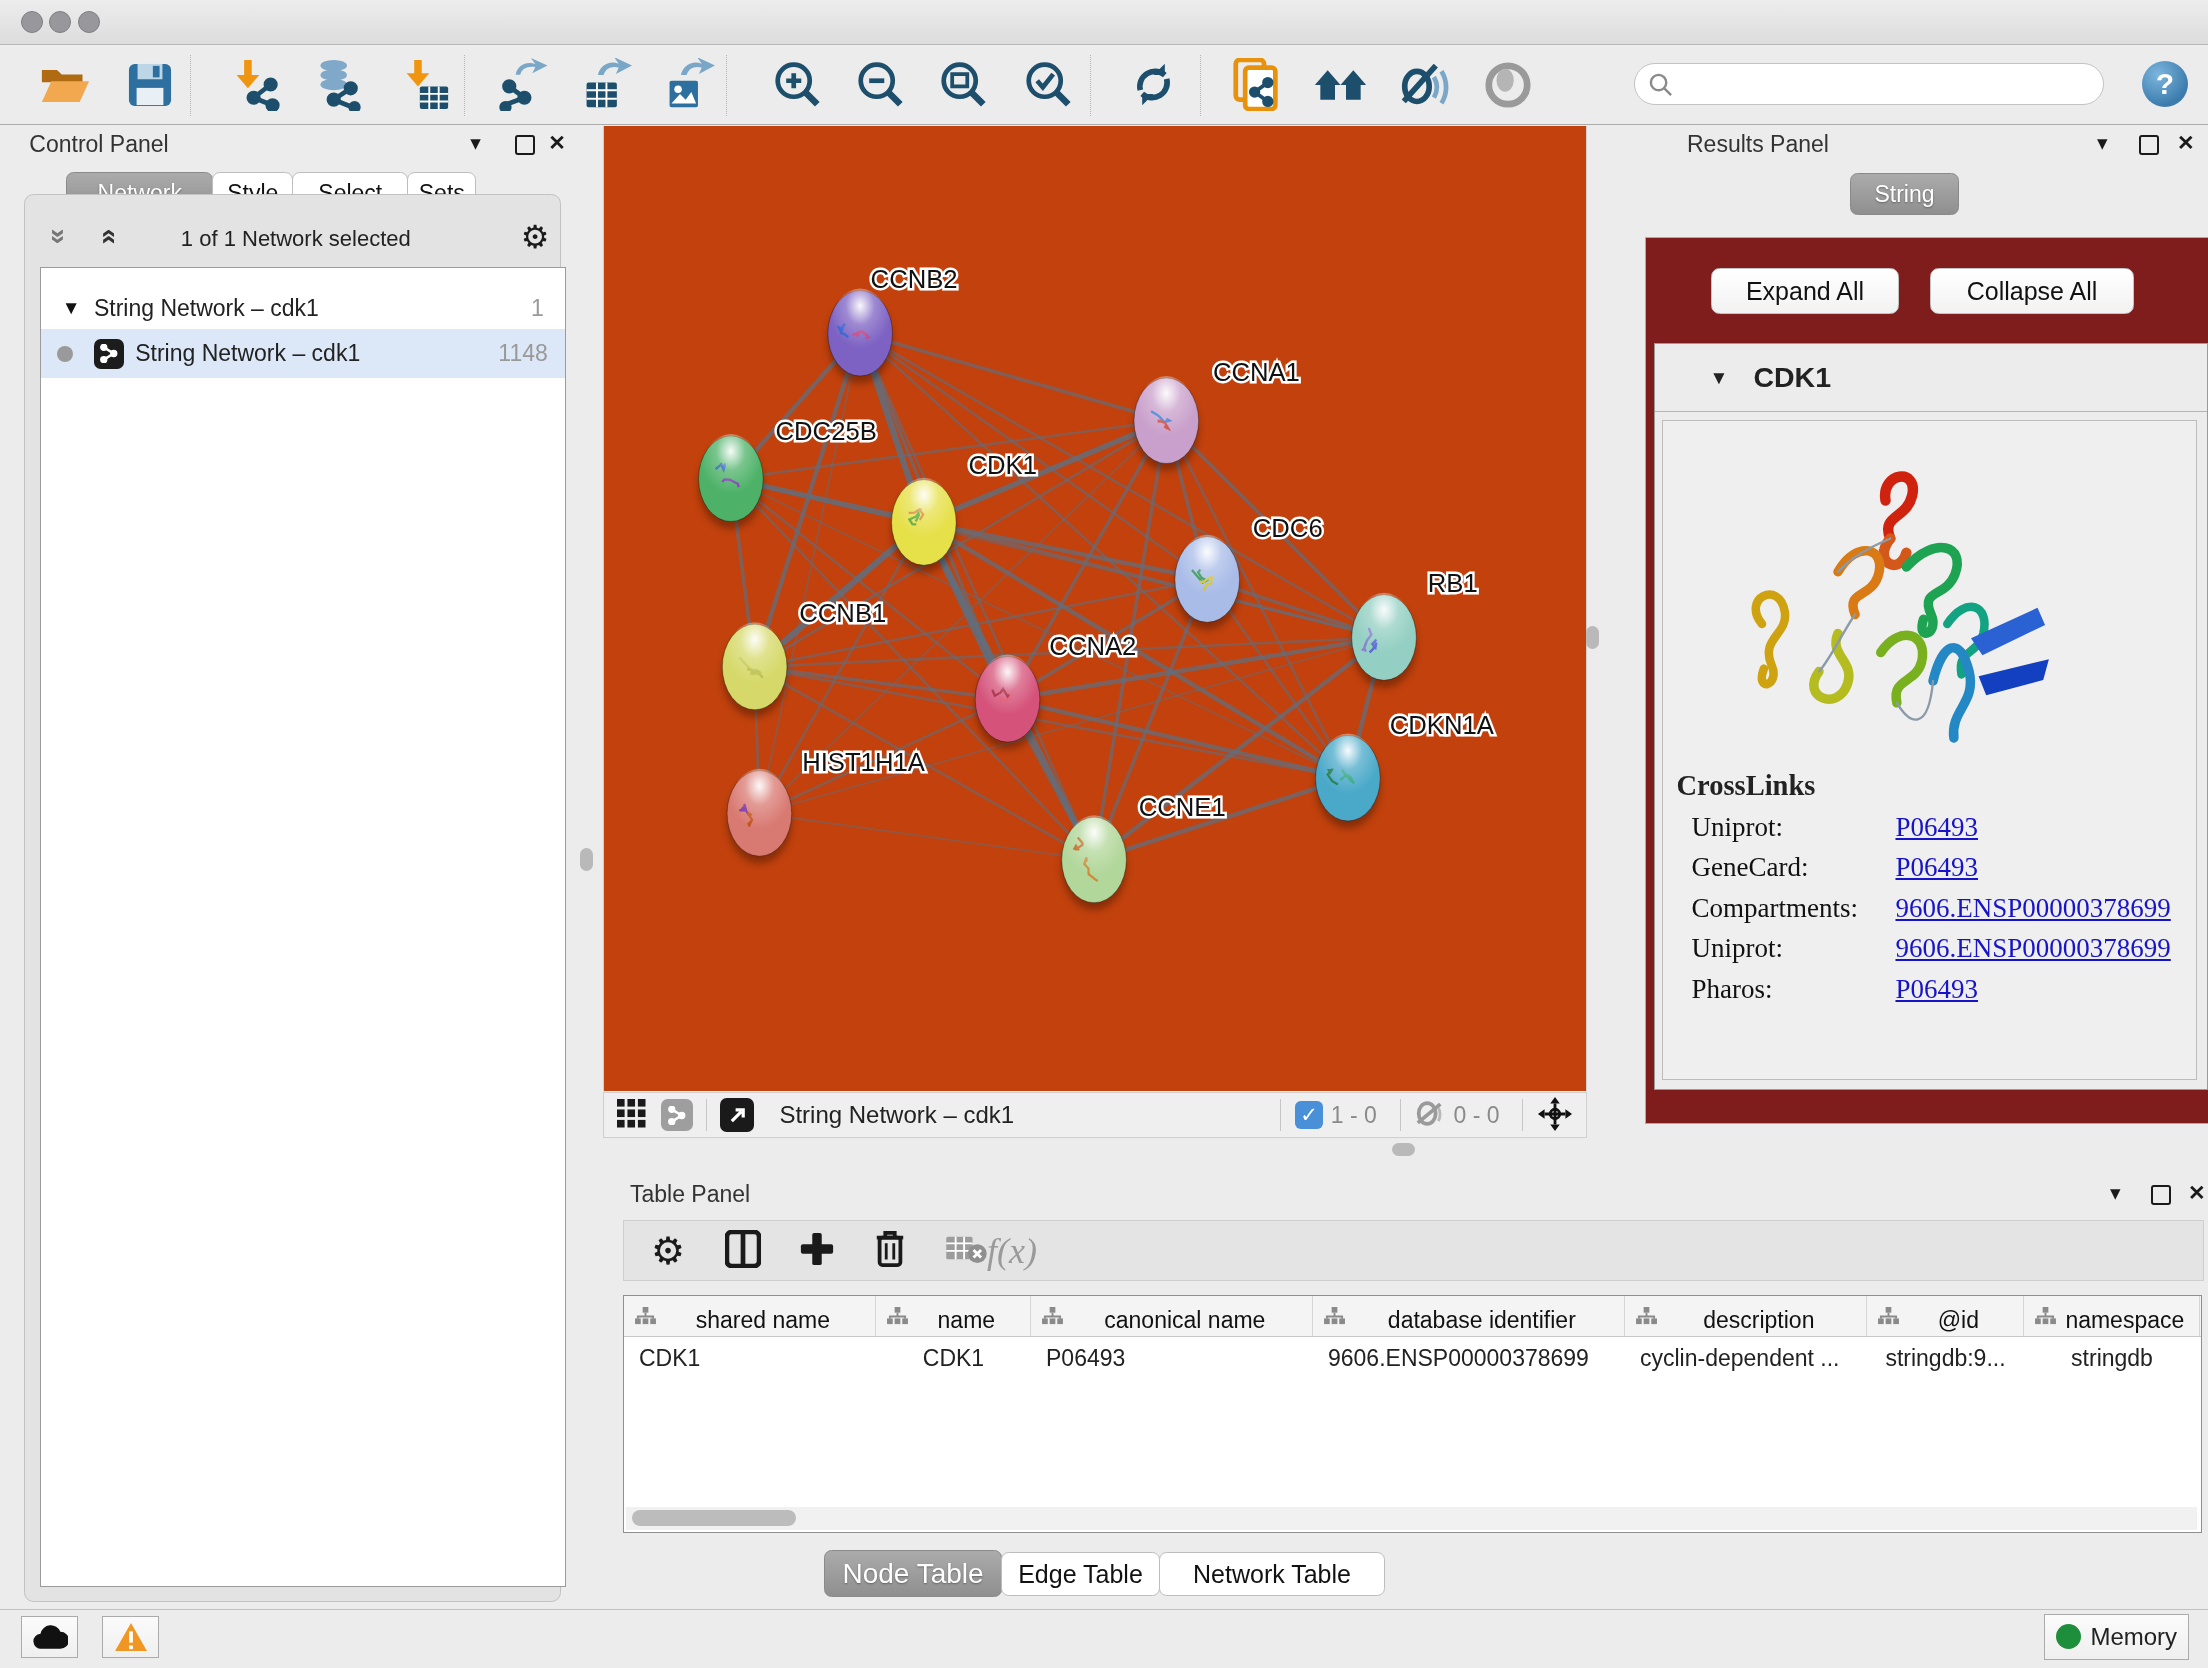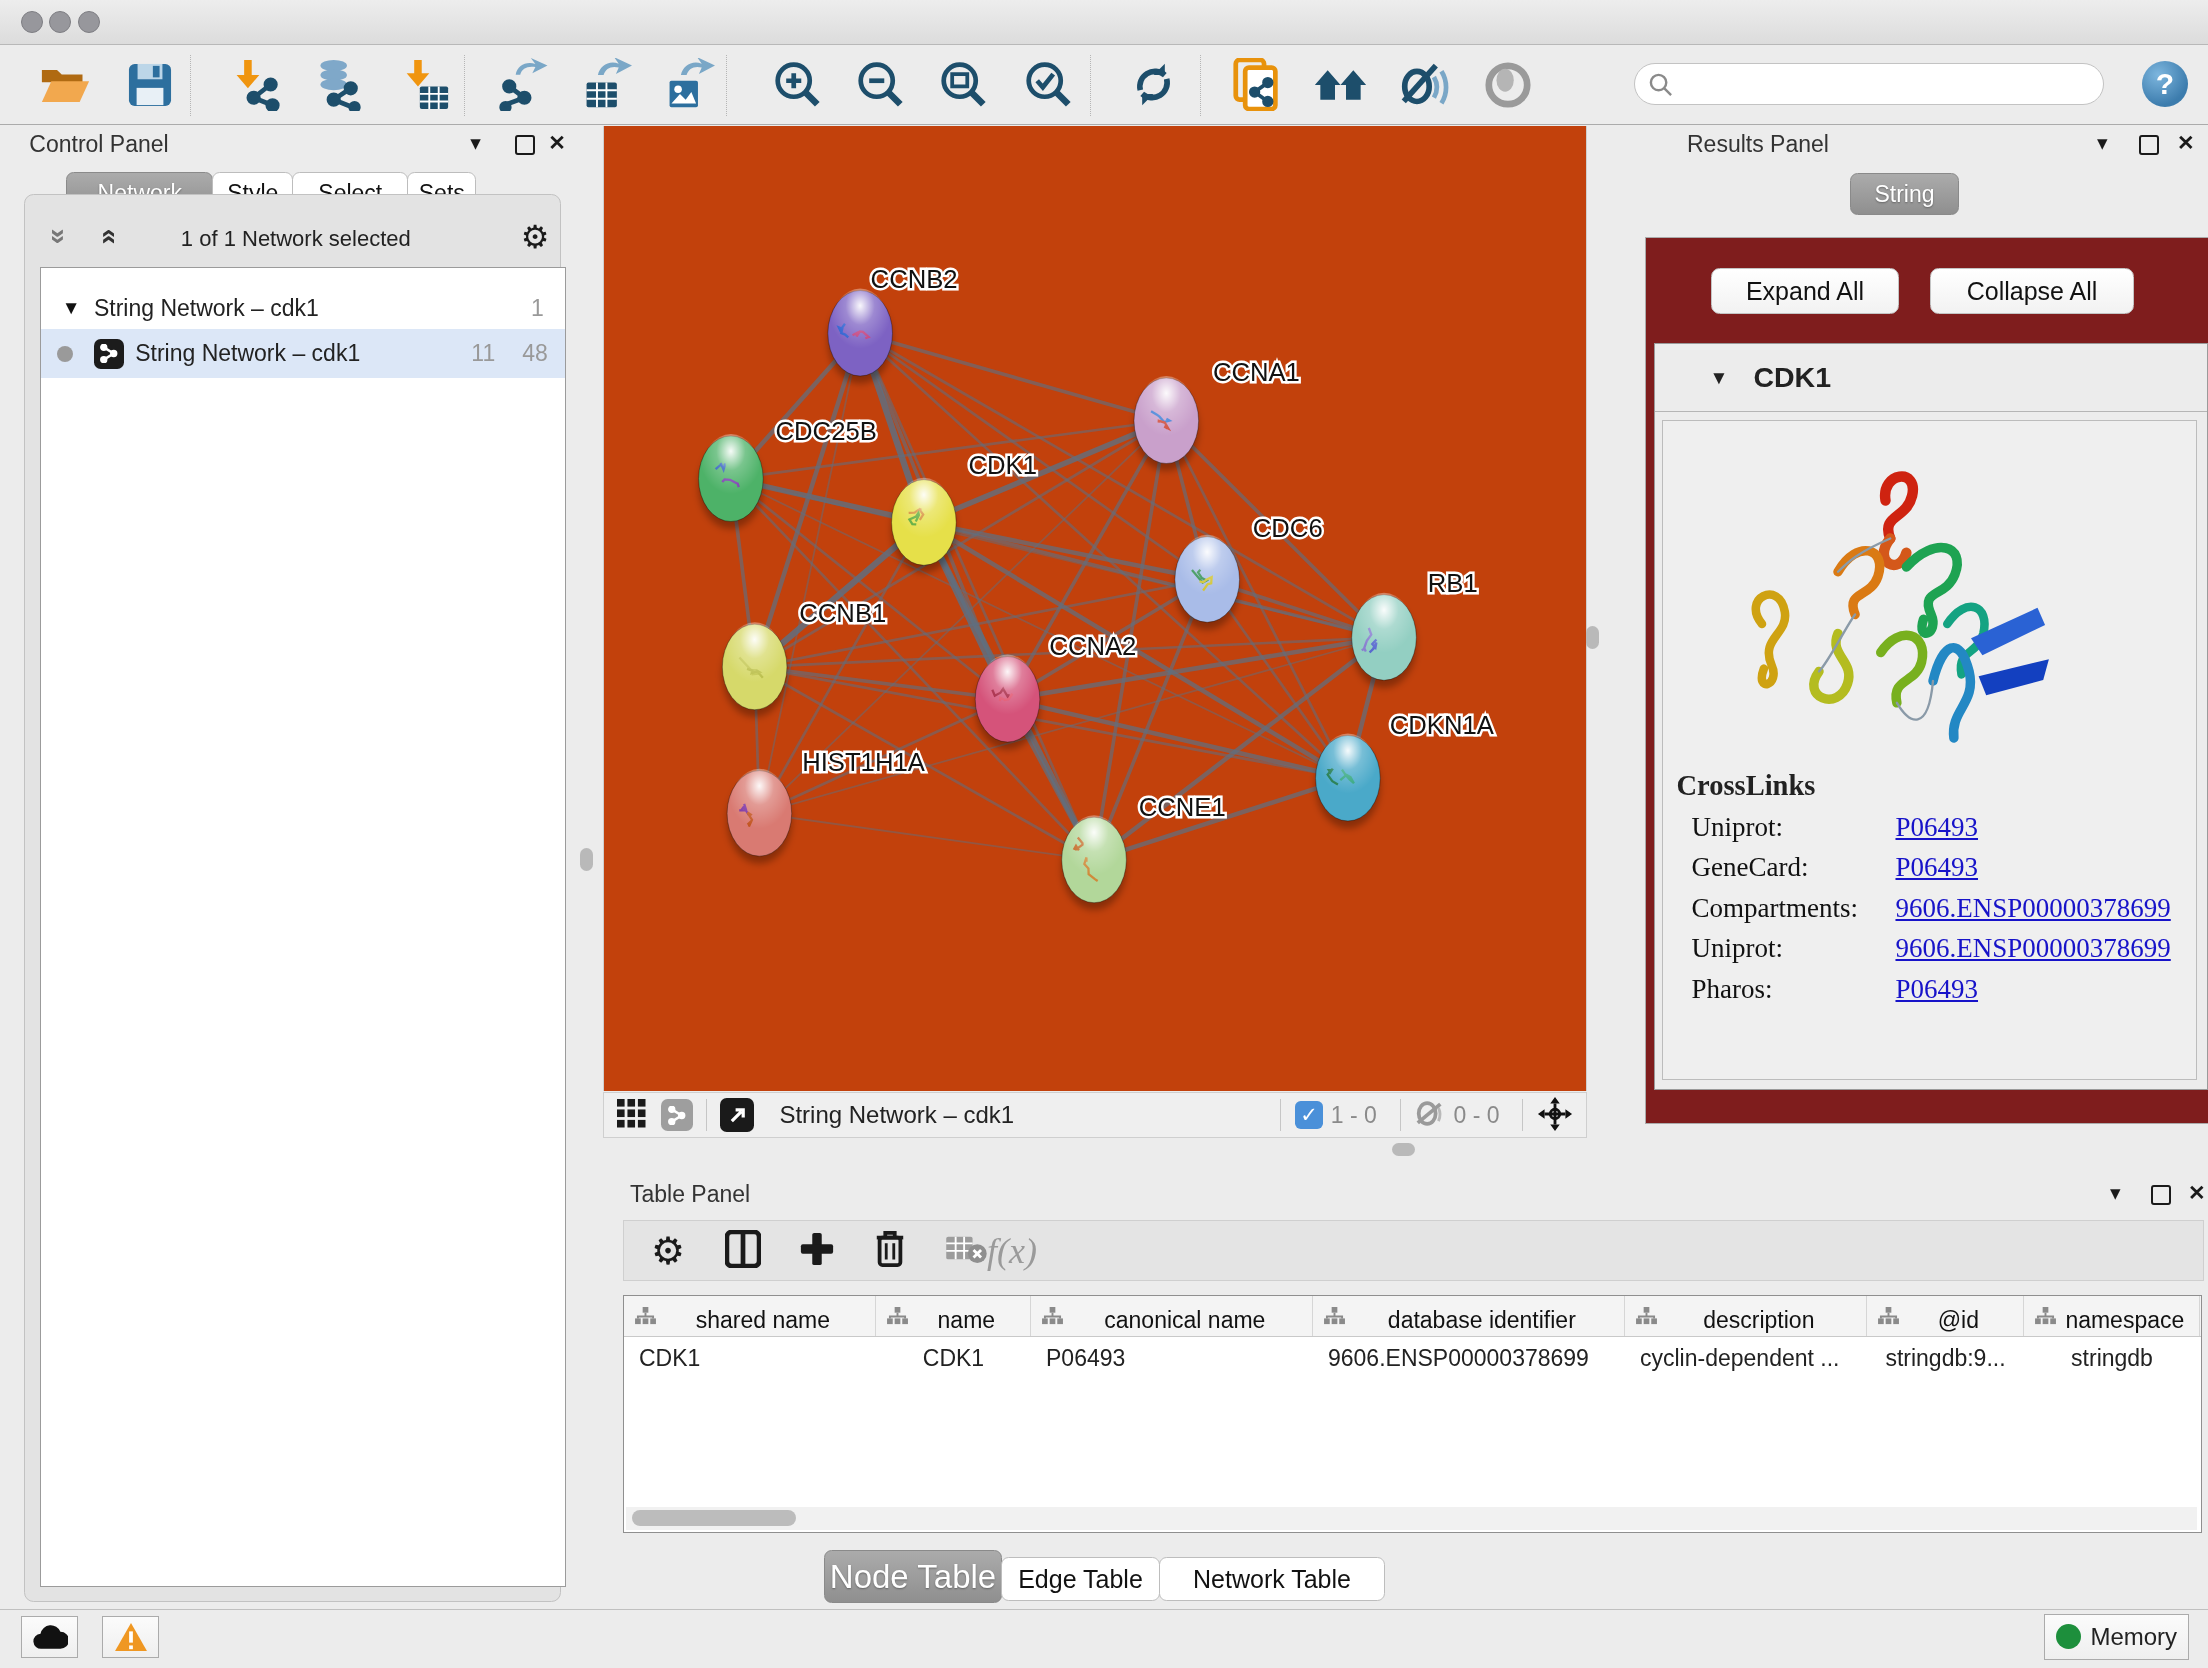--- a/index.html
+++ b/index.html
@@ -303,21 +303,21 @@
         <span style="width:16px;height:16px;border-radius:50%;background:#9a9a9a;margin:0 21px 0 16px"></span>
         <span class="share-badge">
           <svg width="19" height="19" viewBox="0 0 20 20" stroke="#fff" stroke-width="2.6" fill="#fff">
               <circle cx="5" cy="3.5" r="2.6"></circle>
               <circle cx="5" cy="16.5" r="2.6"></circle>
               <circle cx="15.5" cy="10" r="2.6"></circle>
               <path d="M5 3.5 15.5 10 5 16.5" fill="none"></path>
             </svg>
           </span>
         <span style="flex:1">String Network – cdk1</span>
-        <span class="num" style="margin-right:27px">11</span>
+        <span class="num" style="">11</span>
         <span class="num" style="margin-right:17px">48</span>
       </div>
     </div>
   </div>
 </div>
 
 <div class="abs net-canvas">
   <svg id="netSvg" width="982" height="965" viewBox="0 0 1032 1015">
     <defs>
       <radialGradient id="gloss" cx="50%" cy="22%" r="55%">
@@ -724,21 +724,21 @@
         <div class="td" style="width: 242px; justify-content: flex-start;">cyclin-dependent ...</div>
         <div class="td" style="width: 157px; justify-content: center;">stringdb:9...</div>
         <div class="td" style="width: 176px; justify-content: center;">stringdb</div>
       </div>
     </div>
   <div class="hscroll">
       <div class="hthumb"></div>
     </div>
 </div>
 
-<div class="abs tp-tabs" id="tpTabs"><span class="tab sel" style="width: 176px; font-size: 33px;">Node Table</span><span class="tab" style="width: 157px; font-size: 25px;">Edge Table</span><span class="tab" style="width: 224px; font-size: 25px;">Network Table</span></div>
+<div class="abs tp-tabs" id="tpTabs"><span class="tab sel" style="width: 176px; font-size: 28px;">Node Table</span><span class="tab" style="width: 157px; font-size: 25px;">Edge Table</span><span class="tab" style="width: 224px; font-size: 25px;">Network Table</span></div>
 
 <div class="abs statusbar">
   <span class="sq-btn" style="left:21px">
     <svg width="36" height="25" viewBox="0 0 38 26" fill="#111">
         <path d="M10 26a8 8 0 0 1-1-16 11 11 0 0 1 21-2 8 8 0 0 1 0 18z"></path>
       </svg>
     </span>
   <span class="sq-btn" style="left:102px">
     <svg width="34" height="30" viewBox="0 0 36 32">
         <path d="M18 1 35 31H1z" fill="#ef9722"></path>

